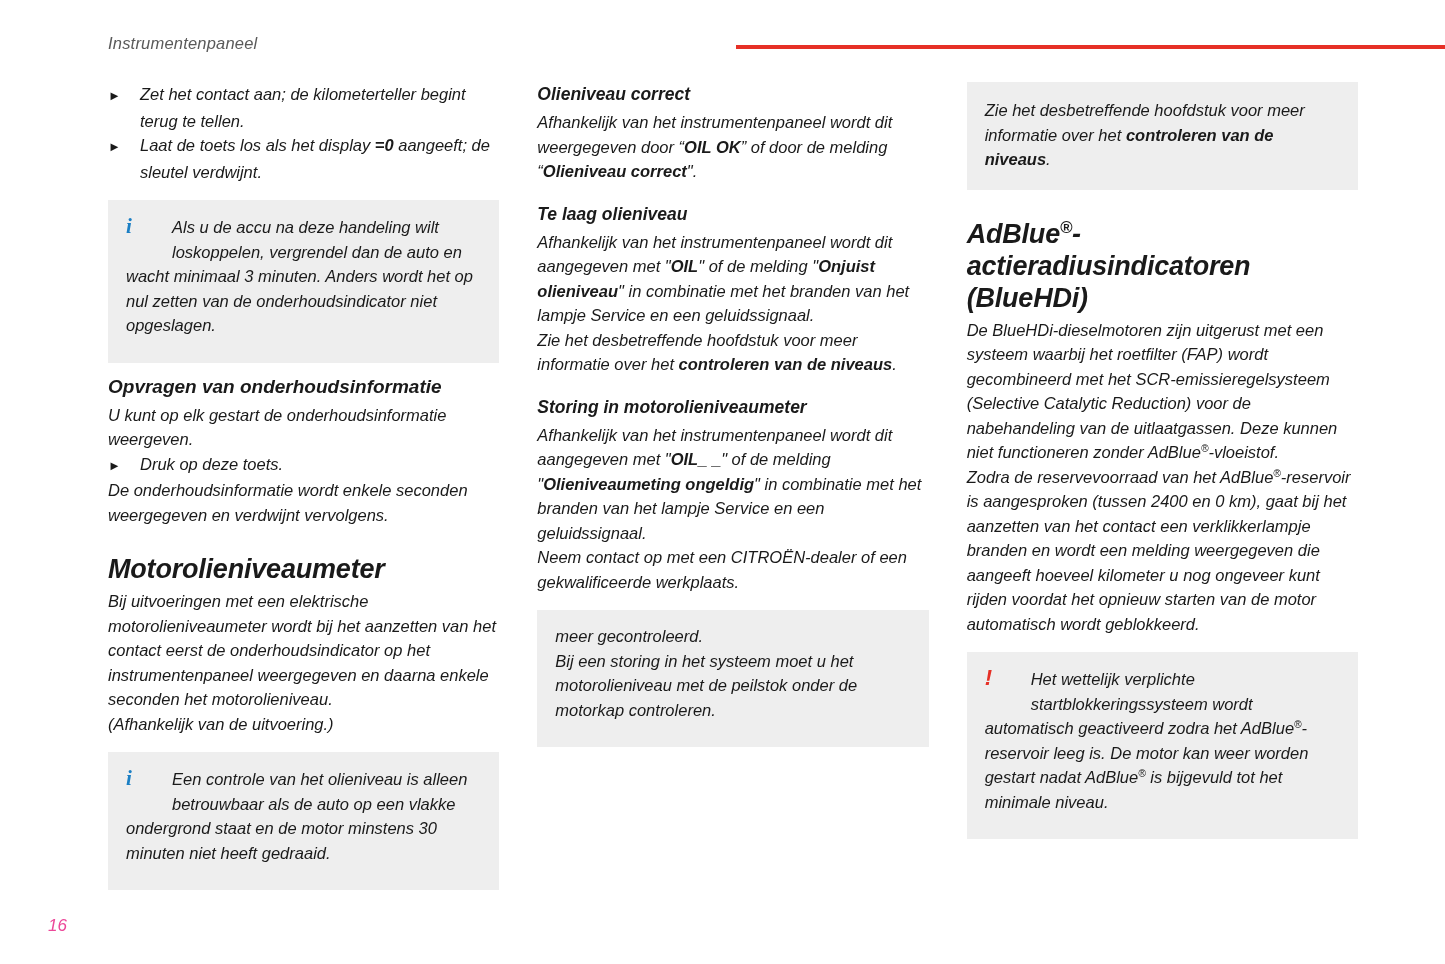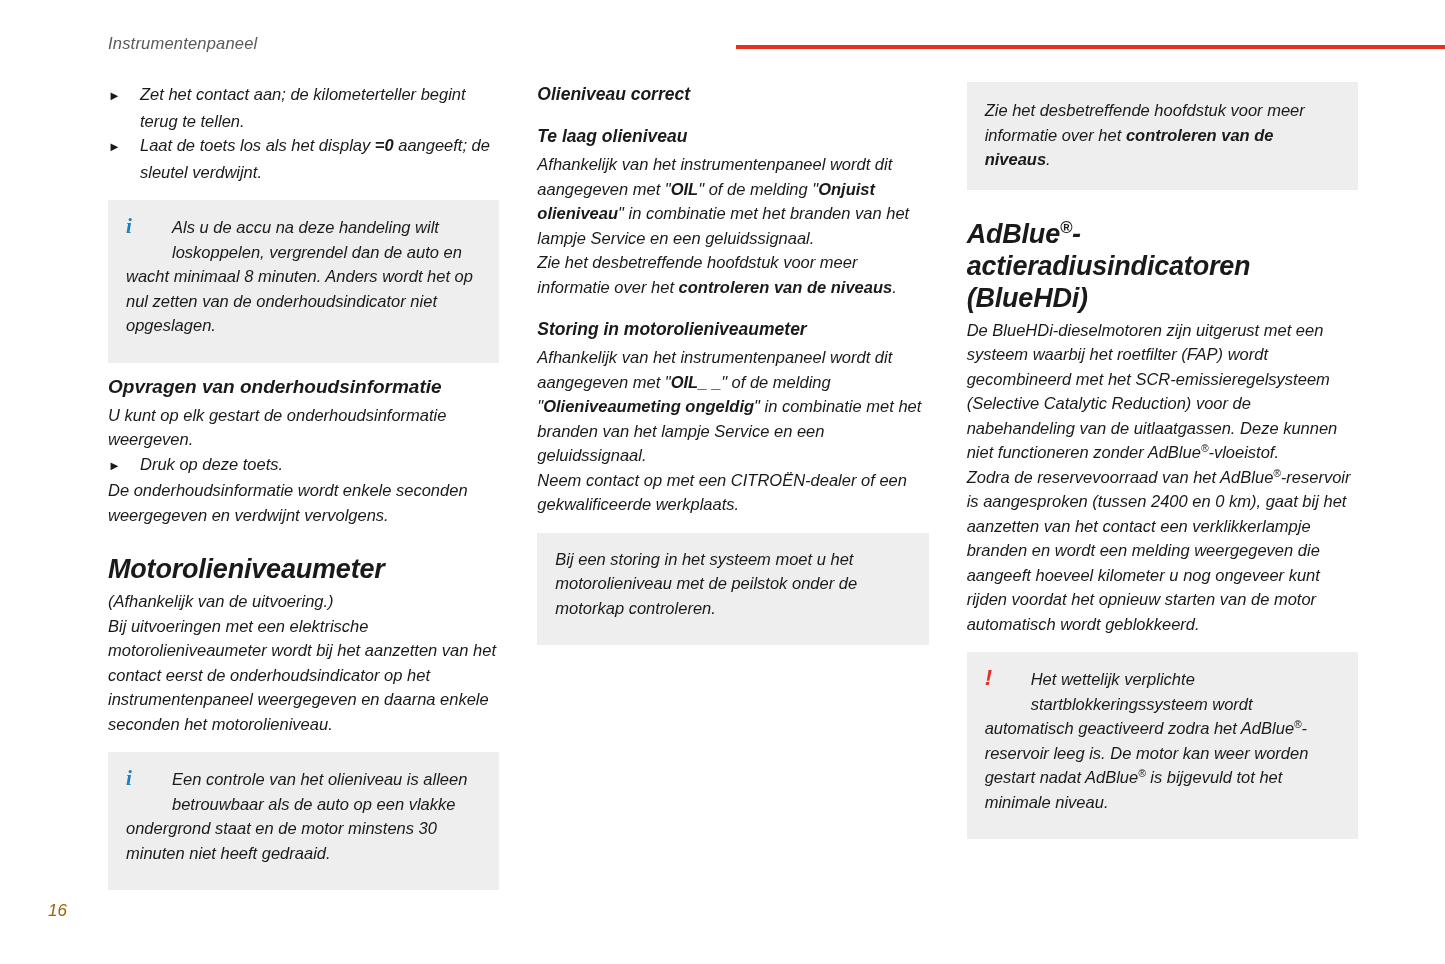--- a/index.html
+++ b/index.html
@@ -149,23 +149,23 @@
   }
   .plain-box p {
     font-size: 16.5px;
     line-height: 24.5px;
     margin: 0;
   }
   
   .page-number {
     position: absolute;
     left: 48px;
-    bottom: 43px;
+    bottom: 28px;
     font-size: 17px;
-    color: #a16207;
+    color: #ec4899;
   }
 </style>
 </head>
 <body>
 
 <div class="page">
 
   <div class="header">
     <div class="header-title">Instrumentenpaneel</div>
     <div class="header-rule"></div>
@@ -174,52 +174,54 @@
   <div class="columns">
 
     <div class="col">
 
       <p class="arrow-item"><span class="arrow">►</span><span>Zet het contact aan; de kilometerteller begint terug te tellen.</span></p>
 
       <p class="arrow-item"><span class="arrow">►</span><span>Laat de toets los als het display </span><b>=0</b><span> aangeeft; de sleutel verdwijnt.</span></p>
 
       <div class="callout">
         <p class="cal-first"><span class="glyph-info">i</span><span>Als u de accu na deze handeling wilt loskoppelen, vergrendel dan de auto en</span></p>
-        <p class="cal-rest">wacht minimaal 8 minuten. Anders wordt het op nul zetten van de onderhoudsindicator niet opgeslagen.</p>
+        <p class="cal-rest">wacht minimaal 3 minuten. Anders wordt het op nul zetten van de onderhoudsindicator niet opgeslagen.</p>
       </div>
 
       <h3 class="sub-title" style="margin-top:12px;font-size:19px;">Opvragen van onderhoudsinformatie</h3>
       <p class="body-text">U kunt op elk gestart de onderhoudsinformatie weergeven.</p>
       <p class="arrow-item"><span class="arrow">►</span><span>Druk op deze toets.</span></p>
       <p class="body-text">De onderhoudsinformatie wordt enkele seconden weergegeven en verdwijnt vervolgens.</p>
 
       <h2 class="section-title">Motorolieniveaumeter</h2>
+      <p class="body-text">Bij uitvoeringen met een elektrische motorolieniveaumeter wordt bij het aanzetten van het contact eerst de onderhoudsindicator op het instrumentenpaneel weergegeven en daarna enkele seconden het motorolieniveau.</p>
       <p class="body-text">(Afhankelijk van de uitvoering.)</p>
-      <p class="body-text">Bij uitvoeringen met een elektrische motorolieniveaumeter wordt bij het aanzetten van het contact eerst de onderhoudsindicator op het instrumentenpaneel weergegeven en daarna enkele seconden het motorolieniveau.</p>
 
       <div class="callout">
         <p class="cal-first"><span class="glyph-info">i</span><span>Een controle van het olieniveau is alleen betrouwbaar als de auto op een vlakke</span></p>
         <p class="cal-rest">ondergrond staat en de motor minstens 30 minuten niet heeft gedraaid.</p>
       </div>
 
     </div>
 
     <div class="col">
 
       <h3 class="sub-title" style="margin-top:0;">Olieniveau correct</h3>
+      <p class="body-text"><span>Afhankelijk van het instrumentenpaneel wordt dit weergegeven door “</span><b>OIL OK</b><span>” of door de melding “</span><b>Olieniveau correct</b><span>".</span></p>
 
       <h3 class="sub-title tight">Te laag olieniveau</h3>
       <p class="body-text"><span>Afhankelijk van het instrumentenpaneel wordt dit aangegeven met "</span><b>OIL</b><span>" of de melding "</span><b>Onjuist olieniveau</b><span>" in combinatie met het branden van het lampje Service en een geluidssignaal.</span></p>
       <p class="body-text"><span>Zie het desbetreffende hoofdstuk voor meer informatie over het </span><b>controleren van de niveaus</b><span>.</span></p>
 
       <h3 class="sub-title tight">Storing in motorolieniveaumeter</h3>
       <p class="body-text"><span>Afhankelijk van het instrumentenpaneel wordt dit aangegeven met "</span><b>OIL_ _</b><span>" of de melding "</span><b>Olieniveaumeting ongeldig</b><span>" in combinatie met het branden van het lampje Service en een geluidssignaal.</span></p>
       <p class="body-text">Neem contact op met een CITROËN-dealer of een gekwalificeerde werkplaats.</p>
 
       <div class="callout">
+        <p class="cal-rest">meer gecontroleerd.</p>
         <p class="cal-rest">Bij een storing in het systeem moet u het motorolieniveau met de peilstok onder de motorkap controleren.</p>
       </div>
 
     </div>
 
     <div class="col">
 
       <div class="plain-box">
         <p><span>Zie het desbetreffende hoofdstuk voor meer informatie over het </span><b>controleren van de niveaus</b><span>.</span></p>
       </div>

